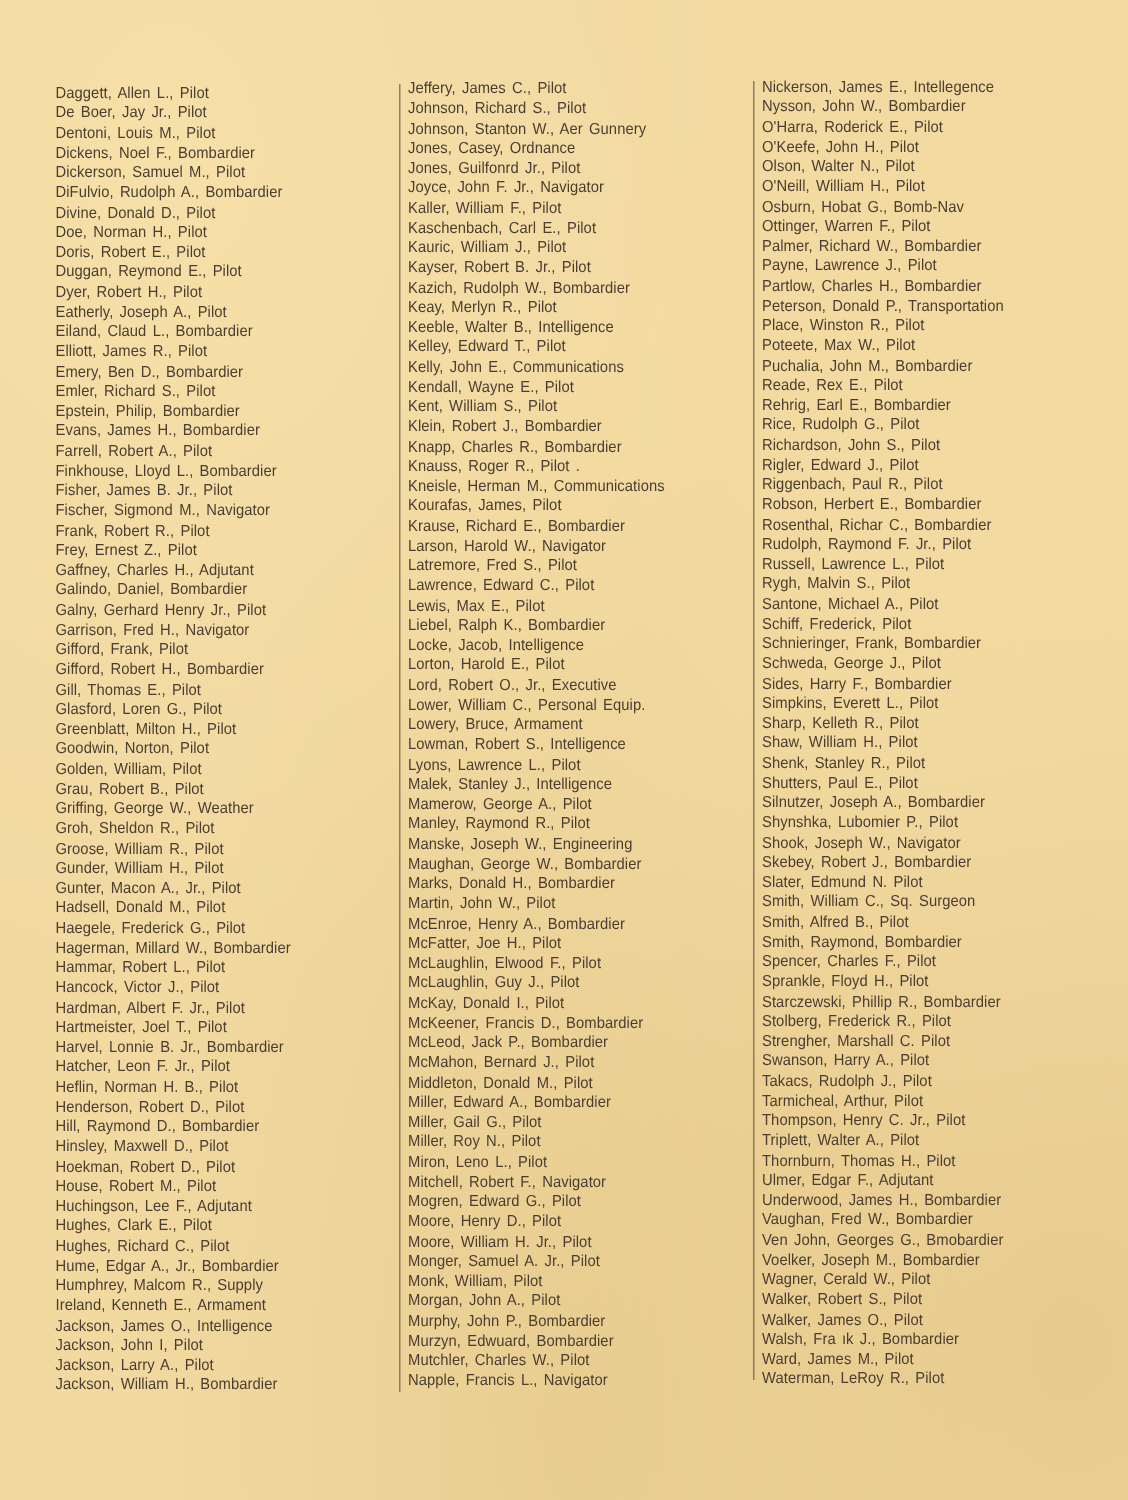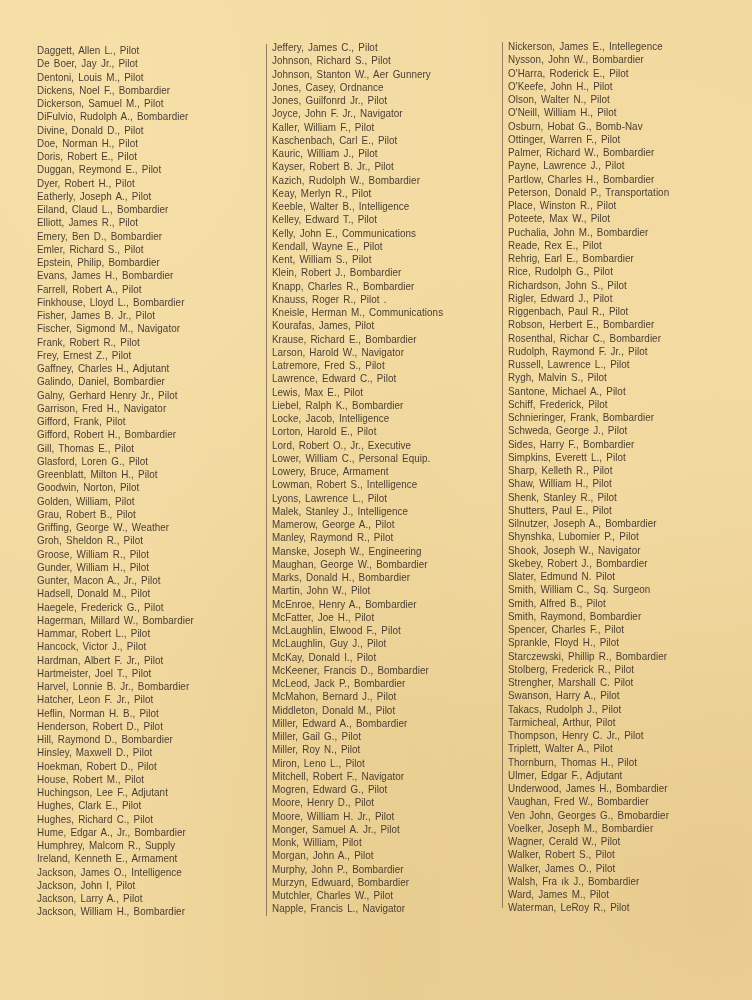--- a/index.html
+++ b/index.html
@@ -7,21 +7,21 @@
     width: 752px; height: 1000px; overflow: hidden;
     background: #f1d9a0;
     background-image:
       radial-gradient(ellipse at 15% 10%, rgba(250,230,175,0.55), rgba(250,230,175,0) 45%),
       radial-gradient(ellipse at 85% 30%, rgba(245,220,160,0.5), rgba(245,220,160,0) 50%),
       radial-gradient(ellipse at 50% 95%, rgba(225,195,130,0.5), rgba(225,195,130,0) 55%),
       radial-gradient(ellipse at 95% 90%, rgba(220,185,120,0.45), rgba(220,185,120,0) 40%);
     position: relative;
     font-family: "Liberation Sans", sans-serif;
   }
-  .page { position: absolute; left: 0; top: 0; width: 752px; height: 867px; }
+  .page { position: absolute; left: 0; top: 12px; width: 752px; height: 867px; }
   .col {
     position: absolute;
     font-family: "Liberation Sans", sans-serif;
     font-size: 10.6px;
     line-height: 13.25px;
     color: #4a3e33;
     letter-spacing: 0.05px;
     word-spacing: 1.5px;
     white-space: nowrap;
     transform: scaleX(0.93);

